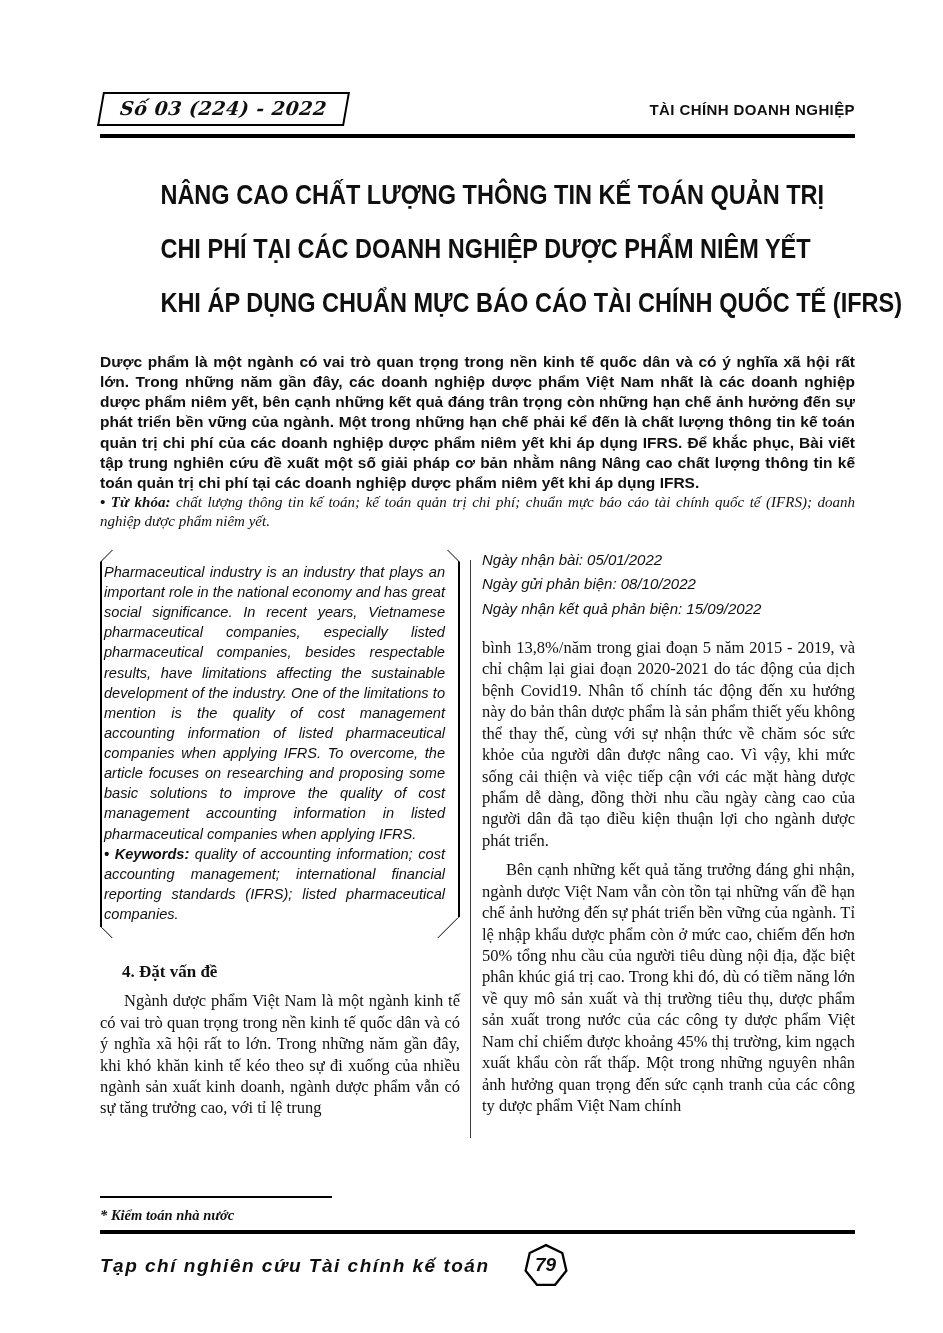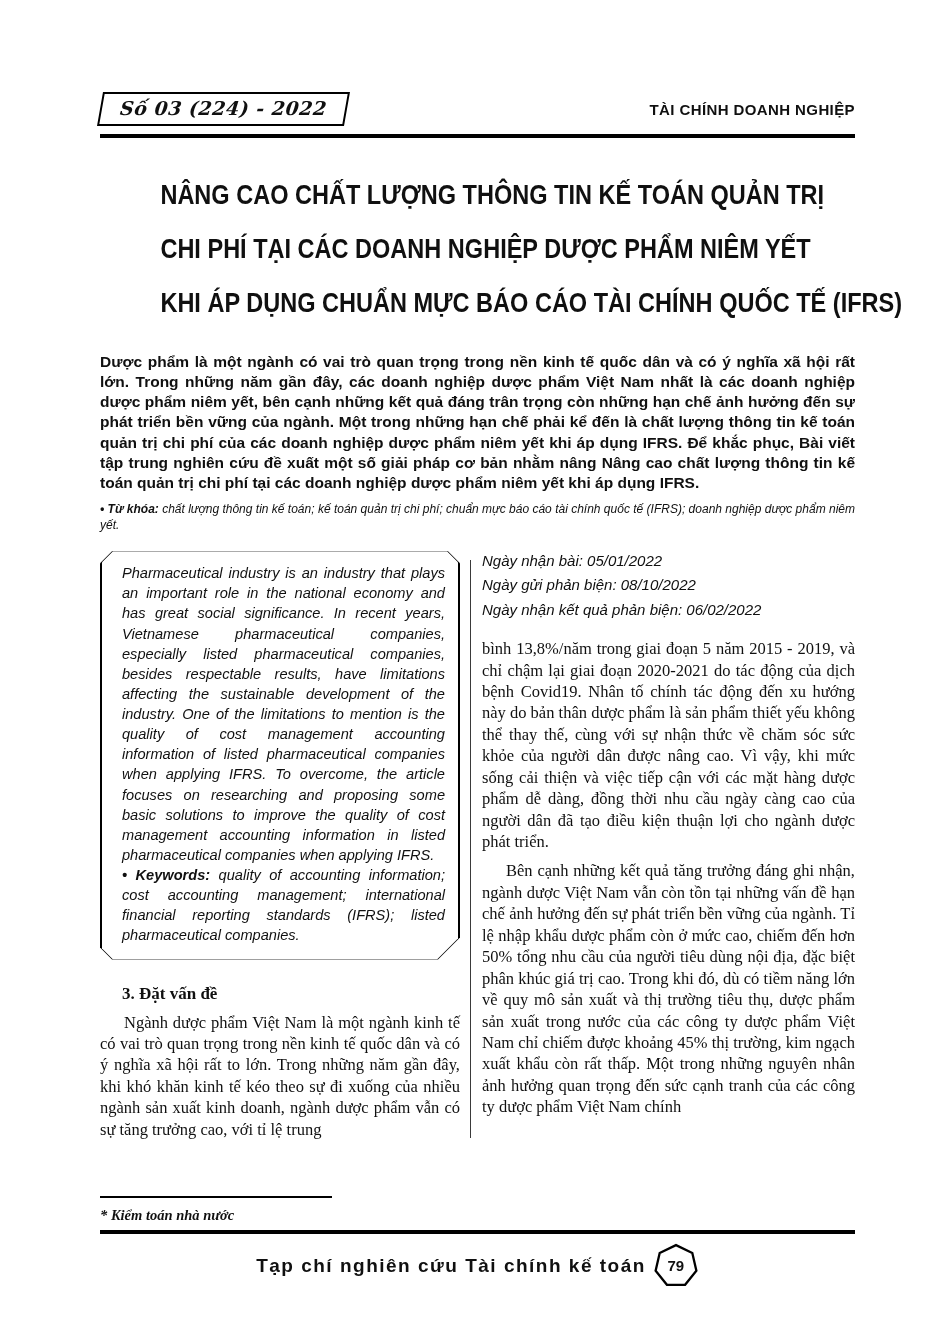--- a/index.html
+++ b/index.html
@@ -46,42 +46,42 @@
     font-weight:bold;font-size:16px;
   }
   
   .abstract-vi{
     margin-top:22px;
     font-family:"Liberation Sans",sans-serif;
     font-weight:bold;
     font-size:15.5px;line-height:1.3;text-align:justify;
   }
   .keywords-vi{
-    margin-top:9px;
-    font-family:Liberation Sans, sans-serif;
-    font-style:italic;font-size:12px;line-height:1.3;text-align:justify;
+    margin-top:0;
+    font-family:Liberation Serif, serif;
+    font-style:italic;font-size:15px;line-height:1.3;text-align:justify;
   }
   .kw-label{font-weight:bold;}
   
   .columns{display:flex;gap:22px;margin-top:16px;}
   .col-left{flex:0 0 360px;width:360px;}
   .col-right{flex:1;min-width:0;}
   
   .notch-outer{
     background:#000;
     clip-path:polygon(12px 0, calc(100% - 12px) 0, 100% 12px,
       100% calc(100% - 22px), calc(100% - 22px) 100%,
       12px 100%, 0 calc(100% - 12px), 0 12px);
   }
   .notch-inner{
     background:#fff;margin:2px;
     clip-path:polygon(11px 0, calc(100% - 11px) 0, 100% 11px,
       100% calc(100% - 21px), calc(100% - 21px) 100%,
       11px 100%, 0 calc(100% - 11px), 0 11px);
-    padding:12px 13px 14px 20px;
+    padding:12px 13px 14px 2px;
   }
   .box-abstract{
     font-family:"Liberation Sans",sans-serif;
     font-style:italic;font-size:14.6px;line-height:1.38;text-align:justify;
   }
   .box-keywords{
     font-family:"Liberation Sans",sans-serif;
     font-style:italic;font-size:14.6px;line-height:1.38;text-align:justify;
   }
   .h-section{
@@ -103,29 +103,29 @@
   
   .footnote{position:absolute;left:100px;top:1196px;}
   .footnote-rule{width:232px;height:2px;background:#000;margin-bottom:9px;}
   .footnote-text{
     font-family:"Liberation Serif",serif;
     font-weight:bold;font-style:italic;font-size:14.5px;
   }
   
   .footer{position:absolute;left:100px;right:88px;top:1230px;}
   .footer-rule{height:4px;background:#000;}
-  .footer-row{display:flex;justify-content:center;align-items:center;gap:7px;margin-top:9px;}
+  .footer-row{display:flex;justify-content:flex-start;align-items:center;gap:33px;margin-top:9px;font-style:italic;}
   .journal-name{
     font-family:"Liberation Sans",sans-serif;
     font-weight:bold;font-size:19px;letter-spacing:1.5px;
   }
   .page-badge{position:relative;width:46px;height:46px;flex:0 0 46px;}
   .page-badge .num{
     position:absolute;inset:0;display:flex;align-items:center;justify-content:center;
-    font-family:"Liberation Sans",sans-serif;font-weight:bold;font-size:15px;
+    font-family:"Liberation Sans",sans-serif;font-weight:bold;font-size:19px;
     padding-bottom:2px;
   }
 </style>
 </head>
 <body>
 
 <div class="page">
 
   <div class="header-row">
     <div class="issue-box">
@@ -150,29 +150,29 @@
 
     <div class="col-left">
 
       <div class="notch-outer">
         <div class="notch-inner">
           <div class="box-abstract">Pharmaceutical industry is an industry that plays an important role in the national economy and has great social significance. In recent years, Vietnamese pharmaceutical companies, especially listed pharmaceutical companies, besides respectable results, have limitations affecting the sustainable development of the industry. One of the limitations to mention is the quality of cost management accounting information of listed pharmaceutical companies when applying IFRS. To overcome, the article focuses on researching and proposing some basic solutions to improve the quality of cost management accounting information in listed pharmaceutical companies when applying IFRS.</div>
           <div class="box-keywords"><span class="kw-label">• Keywords: </span><span>quality of accounting information; cost accounting management; international financial reporting standards (IFRS); listed pharmaceutical companies.</span></div>
         </div>
       </div>
 
-      <div class="h-section">3. Đặt vấn đề</div>
+      <div class="h-section">4. Đặt vấn đề</div>
       <div class="para indent">Ngành dược phẩm Việt Nam là một ngành kinh tế có vai trò quan trọng trong nền kinh tế quốc dân và có ý nghĩa xã hội rất to lớn. Trong những năm gần đây, khi khó khăn kinh tế kéo theo sự đi xuống của nhiều ngành sản xuất kinh doanh, ngành dược phẩm vẫn có sự tăng trưởng cao, với tỉ lệ trung</div>
     </div>
 
     <div class="col-right">
       <div class="dates">
         <div>Ngày nhận bài: 05/01/2022</div>
         <div>Ngày gửi phản biện: 08/10/2022</div>
-        <div>Ngày nhận kết quả phản biện: 06/02/2022</div>
+        <div>Ngày nhận kết quả phản biện: 15/09/2022</div>
       </div>
       <div class="para">bình 13,8%/năm trong giai đoạn 5 năm 2015 - 2019, và chỉ chậm lại giai đoạn 2020-2021 do tác động của dịch bệnh Covid19. Nhân tố chính tác động đến xu hướng này do bản thân dược phẩm là sản phẩm thiết yếu không thể thay thế, cùng với sự nhận thức về chăm sóc sức khỏe của người dân được nâng cao. Vì vậy, khi mức sống cải thiện và việc tiếp cận với các mặt hàng dược phẩm dễ dàng, đồng thời nhu cầu ngày càng cao của người dân đã tạo điều kiện thuận lợi cho ngành dược phát triển.</div>
       <div class="para indent mt">Bên cạnh những kết quả tăng trưởng đáng ghi nhận, ngành dược Việt Nam vẫn còn tồn tại những vấn đề hạn chế ảnh hưởng đến sự phát triển bền vững của ngành. Tỉ lệ nhập khẩu dược phẩm còn ở mức cao, chiếm đến hơn 50% tổng nhu cầu của người tiêu dùng nội địa, đặc biệt phân khúc giá trị cao. Trong khi đó, dù có tiềm năng lớn về quy mô sản xuất và thị trường tiêu thụ, dược phẩm sản xuất trong nước của các công ty dược phẩm Việt Nam chỉ chiếm được khoảng 45% thị trường, kim ngạch xuất khẩu còn rất thấp. Một trong những nguyên nhân ảnh hưởng quan trọng đến sức cạnh tranh của các công ty dược phẩm Việt Nam chính</div>
     </div>
 
   </div>
 
   <div class="col-divider"></div>
 
   <div class="footnote">

